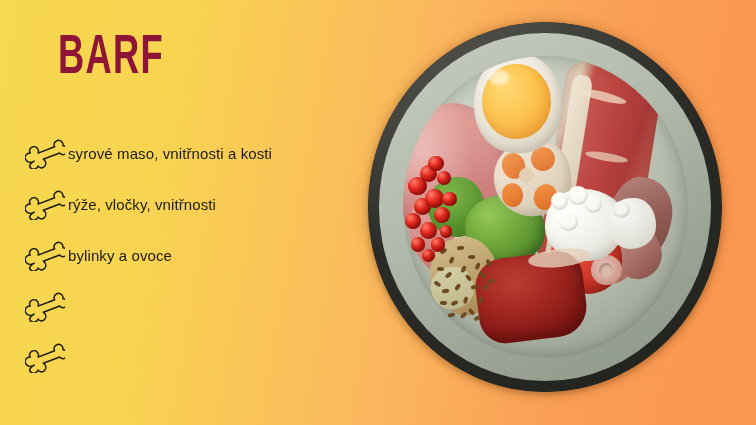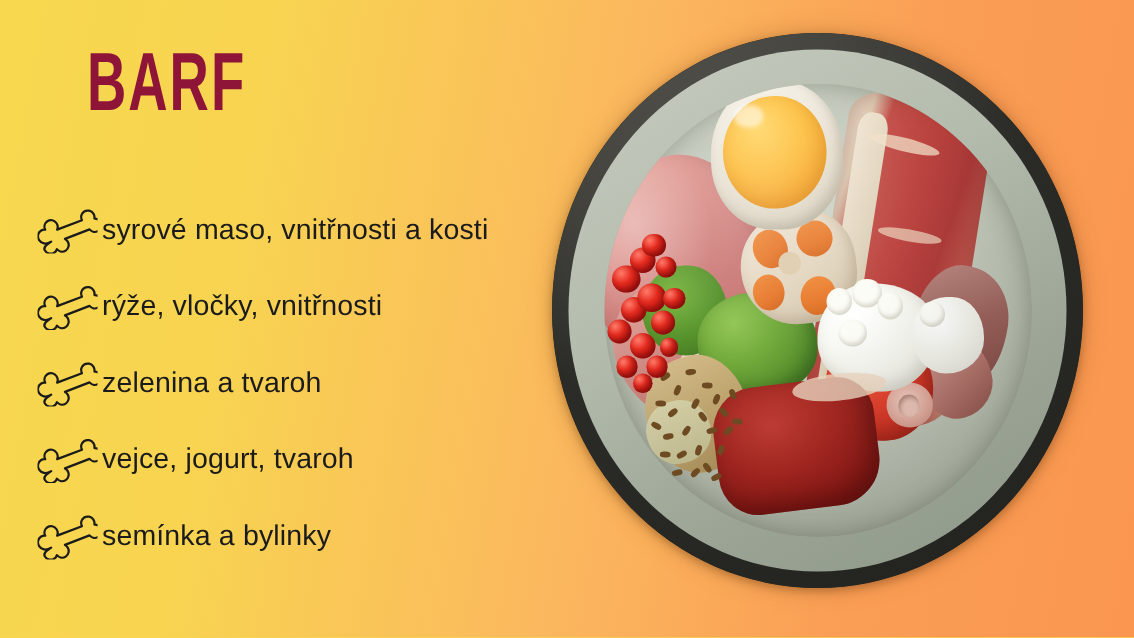--- a/index.html
+++ b/index.html
@@ -36,21 +36,21 @@
   .row{
     display:flex;align-items:center;
     height:51px;
   }
   .bone-wrap{
     width:46px;height:34px;flex:0 0 46px;
     display:flex;align-items:center;justify-content:center;
   }
   .bone-wrap svg{display:block;}
   .row-label{
-    font-size:19px;
+    font-size:15px;
     color:#1b1b1b;
     white-space:nowrap;
     letter-spacing:0.1px;
   }
 
   
   .plate-shadow{
     position:absolute;left:366px;top:20px;width:358px;height:374px;
     border-radius:50%;
     background:rgba(120,60,10,0.22);
@@ -322,43 +322,41 @@
     </div>
 
     <div class="row">
       <span class="bone-wrap">
         <svg width="40" height="30" viewBox="0 0 40 30" aria-hidden="true">
           <g transform="rotate(-33 20 15)">
             <path d="M7 15 c-4.2 0 -6.2 -2.6 -6.2 -5.2 c0 -2.6 2 -4.6 4.4 -4.6 c1.1 0 2.1 0.4 2.8 1 c0.3 -2.3 2.1 -4 4.3 -4 c2.5 0 4.4 2 4.4 4.5 c0 1.6 -0.8 3 -2 3.8 L32 14.2 c0.3 -2.3 2.1 -4 4.4 -4 c2.4 0 4.4 2 4.4 4.5 c0 1.2 -0.5 2.3 -1.2 3.1 c1.3 0.8 2.1 2.2 2.1 3.8 c0 2.5 -2 4.5 -4.4 4.5 c-2.3 0 -4.1 -1.7 -4.4 -4 L15.7 18.5 c0.4 0.7 0.6 1.5 0.6 2.3 c0 2.5 -2 4.5 -4.4 4.5 c-2.3 0 -4.1 -1.7 -4.4 -4 c-0.7 0.6 -1.7 1 -2.8 1 c-2.4 0 -4.4 -2 -4.4 -4.6 C0.3 15.5 2.5 15 7 15 Z" fill="none" stroke="#1b1b1b" stroke-width="1.5" stroke-linejoin="round"></path>
           </g>
         </svg>
       </span>
-      <span class="row-label">zelenina a tvaroh</span>
+      <span class="row-label">bylinky a ovoce</span>
     </div>
 
     <div class="row">
       <span class="bone-wrap">
         <svg width="40" height="30" viewBox="0 0 40 30" aria-hidden="true">
           <g transform="rotate(-33 20 15)">
             <path d="M7 15 c-4.2 0 -6.2 -2.6 -6.2 -5.2 c0 -2.6 2 -4.6 4.4 -4.6 c1.1 0 2.1 0.4 2.8 1 c0.3 -2.3 2.1 -4 4.3 -4 c2.5 0 4.4 2 4.4 4.5 c0 1.6 -0.8 3 -2 3.8 L32 14.2 c0.3 -2.3 2.1 -4 4.4 -4 c2.4 0 4.4 2 4.4 4.5 c0 1.2 -0.5 2.3 -1.2 3.1 c1.3 0.8 2.1 2.2 2.1 3.8 c0 2.5 -2 4.5 -4.4 4.5 c-2.3 0 -4.1 -1.7 -4.4 -4 L15.7 18.5 c0.4 0.7 0.6 1.5 0.6 2.3 c0 2.5 -2 4.5 -4.4 4.5 c-2.3 0 -4.1 -1.7 -4.4 -4 c-0.7 0.6 -1.7 1 -2.8 1 c-2.4 0 -4.4 -2 -4.4 -4.6 C0.3 15.5 2.5 15 7 15 Z" fill="none" stroke="#1b1b1b" stroke-width="1.5" stroke-linejoin="round"></path>
           </g>
         </svg>
       </span>
-      <span class="row-label">vejce, jogurt, tvaroh</span>
     </div>
 
     <div class="row">
       <span class="bone-wrap">
         <svg width="40" height="30" viewBox="0 0 40 30" aria-hidden="true">
           <g transform="rotate(-33 20 15)">
             <path d="M7 15 c-4.2 0 -6.2 -2.6 -6.2 -5.2 c0 -2.6 2 -4.6 4.4 -4.6 c1.1 0 2.1 0.4 2.8 1 c0.3 -2.3 2.1 -4 4.3 -4 c2.5 0 4.4 2 4.4 4.5 c0 1.6 -0.8 3 -2 3.8 L32 14.2 c0.3 -2.3 2.1 -4 4.4 -4 c2.4 0 4.4 2 4.4 4.5 c0 1.2 -0.5 2.3 -1.2 3.1 c1.3 0.8 2.1 2.2 2.1 3.8 c0 2.5 -2 4.5 -4.4 4.5 c-2.3 0 -4.1 -1.7 -4.4 -4 L15.7 18.5 c0.4 0.7 0.6 1.5 0.6 2.3 c0 2.5 -2 4.5 -4.4 4.5 c-2.3 0 -4.1 -1.7 -4.4 -4 c-0.7 0.6 -1.7 1 -2.8 1 c-2.4 0 -4.4 -2 -4.4 -4.6 C0.3 15.5 2.5 15 7 15 Z" fill="none" stroke="#1b1b1b" stroke-width="1.5" stroke-linejoin="round"></path>
           </g>
         </svg>
       </span>
-      <span class="row-label">semínka a bylinky</span>
     </div>
 
   </div>
 
   <div class="plate-shadow"></div>
   <div class="plate">
     <div class="plate-rim"></div>
     <div class="plate-inner">
       <div class="plate-well">
 

